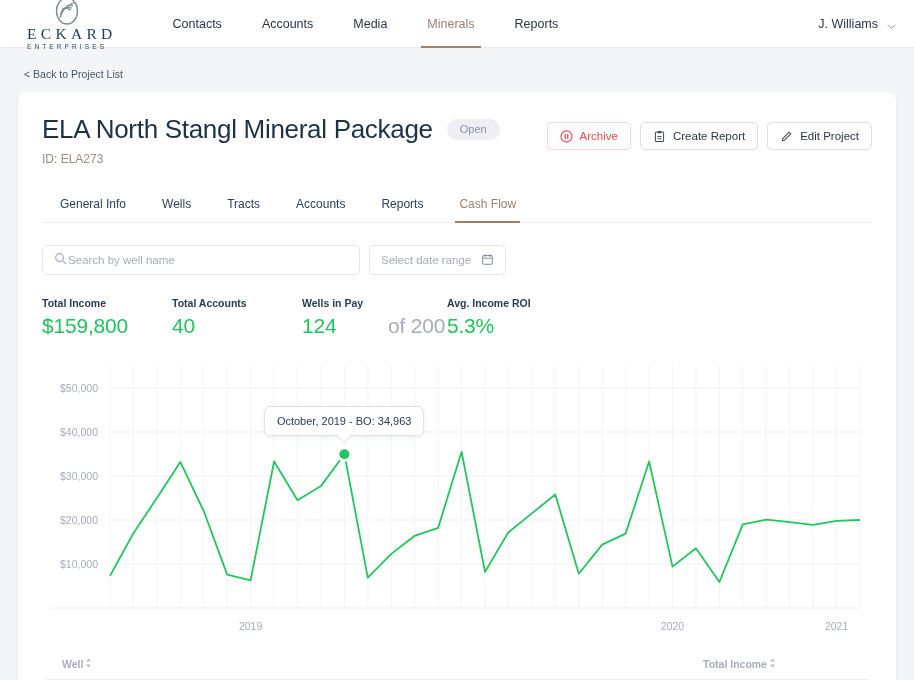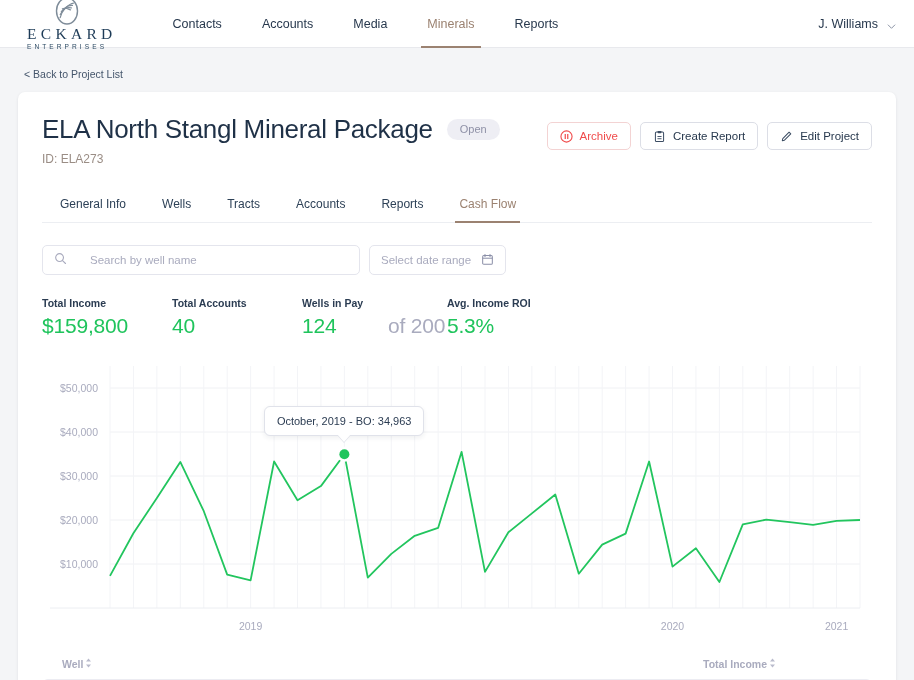--- a/index.html
+++ b/index.html
@@ -93,21 +93,21 @@
   .tab.active::after {
     content: ""; position: absolute; left: 14px; right: 14px; bottom: -1px;
     height: 2px; background: #9b8271;
   }
 
   
   .filters { display: flex; gap: 9px; margin-top: 22px; }
   .search-box {
     flex: 0 0 318px; height: 30px; border: 1px solid #e4e5ed;
     border-radius: 5px; display: flex; align-items: center;
-    padding: 0 11px; gap: 23px;
+    padding: 0 11px; gap: 1px;
   }
   .search-box input {
     border: none; outline: none; font-size: 11.5px; color: #3d4a5c;
     background: transparent; flex: 1; font-family: "Liberation Sans", sans-serif;
   }
   .search-box input::placeholder { color: #a9abbe; }
   .date-box {
     height: 30px; border: 1px solid #e4e5ed; border-radius: 5px;
     display: flex; align-items: center; gap: 10px; padding: 0 11px;
     font-size: 11.5px; color: #a9abbe; cursor: pointer;

